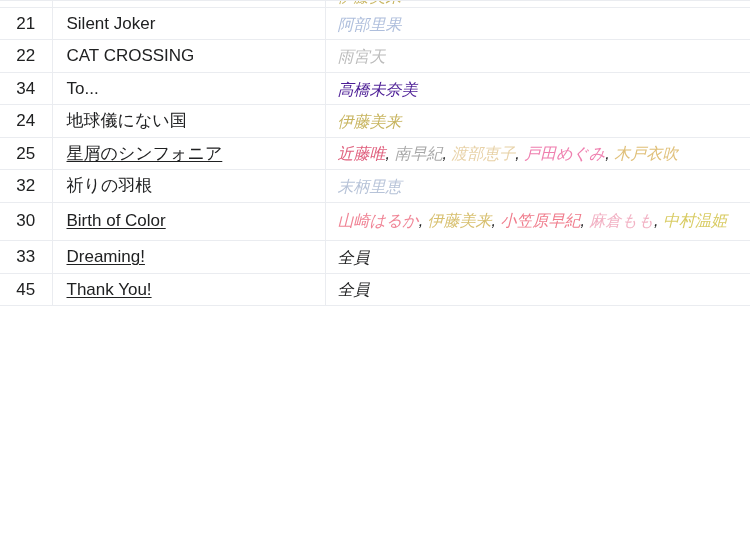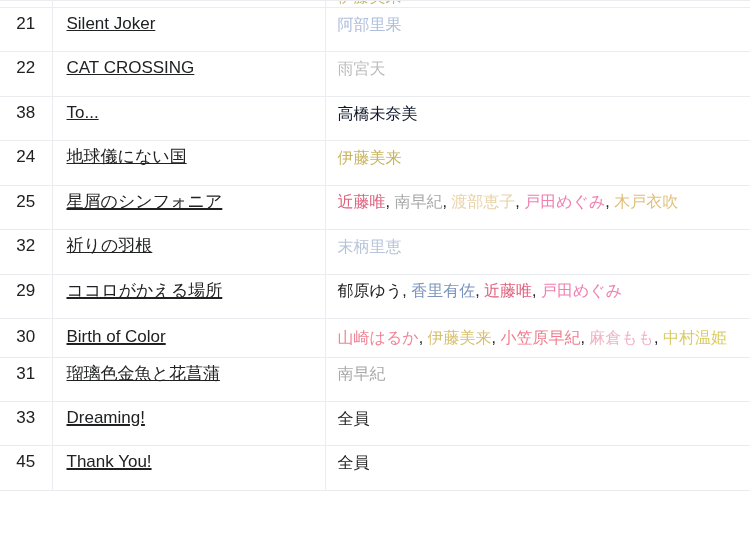--- a/index.html
+++ b/index.html
@@ -22,43 +22,43 @@
   }
   .setlist-table col.c-num   { width: 52px; }
   .setlist-table col.c-title { width: 273px; }
   .setlist-table col.c-perf  { width: 425px; }
 
   .setlist-table tr {
     border-top: 1px solid #eaecf0;
     border-bottom: 1px solid #eaecf0;
   }
   .setlist-table td {
-    padding: 5px 8px 16px 8px;
+    padding: 5px 8px 4px 8px;
     vertical-align: middle;
     border-right: 1px solid #eaecf0;
     line-height: 1.32;
   }
   .setlist-table td.perf { border-right: none; }
 
   td.num {
     text-align: center;
     color: #202122;
     padding-left: 4px;
     padding-right: 4px;
     font-size: 17px;
   }
   td.title {
     color: #202122;
     padding-left: 14px;
     white-space: nowrap;
-    text-decoration: underline;
   }
   td.perf {
     padding-left: 12px;
     font-size: 16px;
+    font-style: italic;
   }
   .u { text-decoration: underline; text-decoration-thickness: 1px; text-underline-offset: 2px; }
 
   
   .clip-row td { padding-top: 0; padding-bottom: 0; height: 6px; overflow: hidden; }
   .clip-inner {
     height: 6px;
     overflow: hidden;
     position: relative;
   }
@@ -101,24 +101,24 @@
         </td>
       </tr>
       <tr>
         <td class="num">22</td>
         <td class="title"><span>CAT CROSSING</span></td>
         <td class="perf">
           <span class="wrap"><span style="color: rgb(188, 188, 188);">雨宮天</span></span>
         </td>
       </tr>
       <tr>
-        <td class="num">38</td>
+        <td class="num">34</td>
         <td class="title"><span>To...</span></td>
         <td class="perf">
-          <span class="wrap"><span style="color: #0f172a;">高橋未奈美</span></span>
+          <span class="wrap"><span style="color: #4c1d95;">高橋未奈美</span></span>
         </td>
       </tr>
       <tr>
         <td class="num">24</td>
         <td class="title"><span>地球儀にない国</span></td>
         <td class="perf">
           <span class="wrap"><span style="color: rgb(200, 181, 96);">伊藤美来</span></span>
         </td>
       </tr>
       <tr>
@@ -128,39 +128,25 @@
           <span class="wrap"><span style="color: rgb(224, 96, 126);">近藤唯</span><span class="sep">, </span><span style="color: rgb(168, 168, 168);">南早紀</span><span class="sep">, </span><span style="color: rgb(232, 210, 168);">渡部恵子</span><span class="sep">, </span><span style="color: rgb(239, 127, 175);">戸田めぐみ</span><span class="sep">, </span><span style="color: rgb(224, 192, 122);">木戸衣吹</span></span>
         </td>
       </tr>
       <tr>
         <td class="num">32</td>
         <td class="title"><span>祈りの羽根</span></td>
         <td class="perf">
           <span class="wrap"><span style="color: rgb(183, 195, 216); text-align: center;">末柄里恵</span></span>
         </td>
       </tr>
-      <tr>
-        <td class="num">29</td>
-        <td class="title"><span class="u">ココロがかえる場所</span></td>
-        <td class="perf">
-          <span class="wrap"><span style="color: rgb(32, 33, 34);">郁原ゆう</span><span class="sep">, </span><span style="color: rgb(123, 147, 189);">香里有佐</span><span class="sep">, </span><span style="color: rgb(224, 96, 126);">近藤唯</span><span class="sep">, </span><span style="color: rgb(239, 127, 175);">戸田めぐみ</span></span>
-        </td>
-      </tr>
       <tr class="tall">
         <td class="num">30</td>
         <td class="title"><span class="u">Birth of Color</span></td>
         <td class="perf">
           <span class="wrap"><span style="color: rgb(240, 133, 150);">山崎はるか</span><span class="sep">, </span><span style="color: rgb(216, 192, 112);">伊藤美来</span><span class="sep">, </span><span style="color: rgb(240, 124, 140);">小笠原早紀</span><span class="sep">, </span><span style="color: rgb(242, 178, 196);">麻倉もも</span><span class="sep">, </span><span style="color: rgb(217, 204, 100);">中村温姫</span></span>
-        </td>
-      </tr>
-      <tr>
-        <td class="num">31</td>
-        <td class="title"><span>瑠璃色金魚と花菖蒲</span></td>
-        <td class="perf">
-          <span class="wrap"><span style="color: rgb(168, 168, 168);">南早紀</span></span>
         </td>
       </tr>
       <tr>
         <td class="num">33</td>
         <td class="title"><span class="u">Dreaming!</span></td>
         <td class="perf">
           <span class="wrap"><span style="color: rgb(32, 33, 34);">全員</span></span>
         </td>
       </tr>
       <tr>

